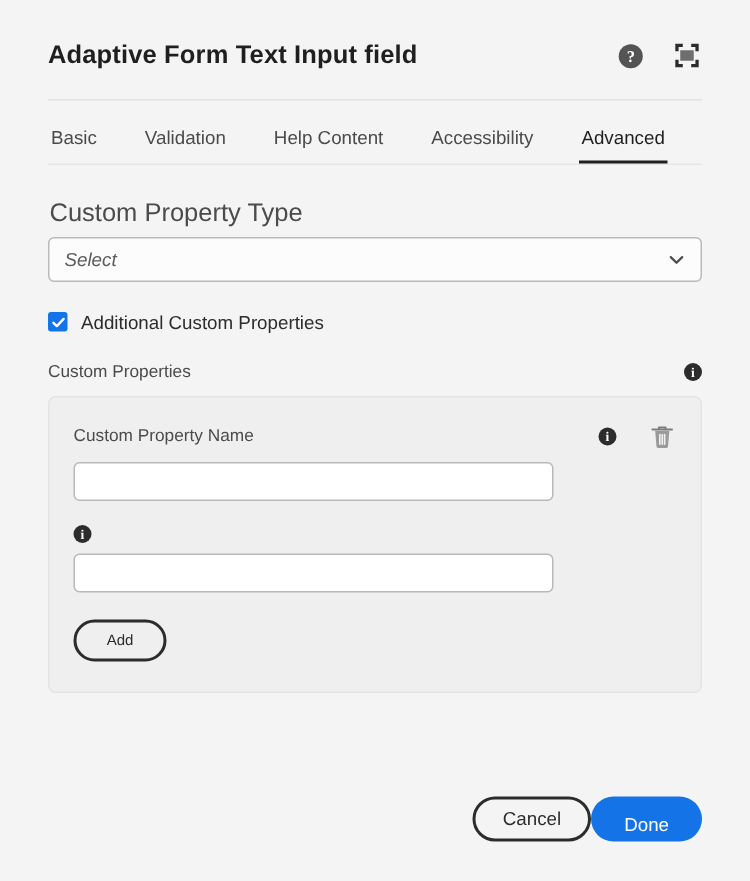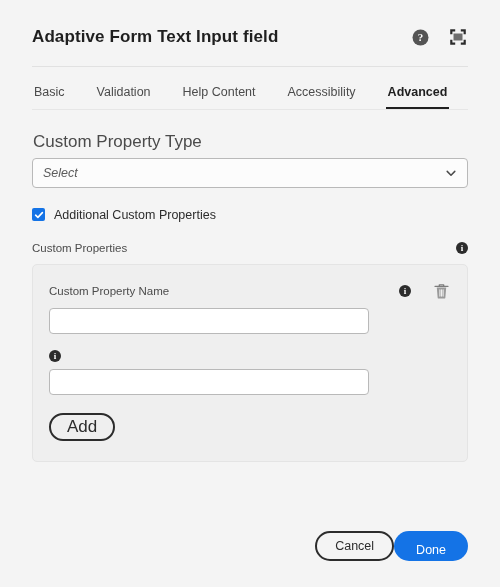--- a/index.html
+++ b/index.html
@@ -77,21 +77,21 @@
     padding: 6px 2px 10px 2px;
     cursor: pointer;
     position: relative;
     white-space: nowrap;
     background: none;
     border: none;
     font-family: inherit;
   }
   .tab.selected {
     color: #1f1f1f;
-    font-weight: bold;
+    font-weight: normal;
   }
   .tab.selected::after {
     content: "";
     position: absolute;
     left: 0;
     right: 0;
     bottom: 0;
     height: 2px;
     background: #1f1f1f;
   }
@@ -227,21 +227,21 @@
 
   .pill-btn {
     height: 28px;
     min-width: 62px;
     padding: 0 16px;
     border-radius: 14px;
     border: 2px solid #2c2c2c;
     background: transparent;
     color: #2c2c2c;
     font-family: inherit;
-    font-size: 17px;
+    font-size: 10px;
     cursor: pointer;
     display: inline-flex;
     align-items: center;
     justify-content: center;
   }
 
   
   .footer {
     display: flex;
     justify-content: flex-end;

